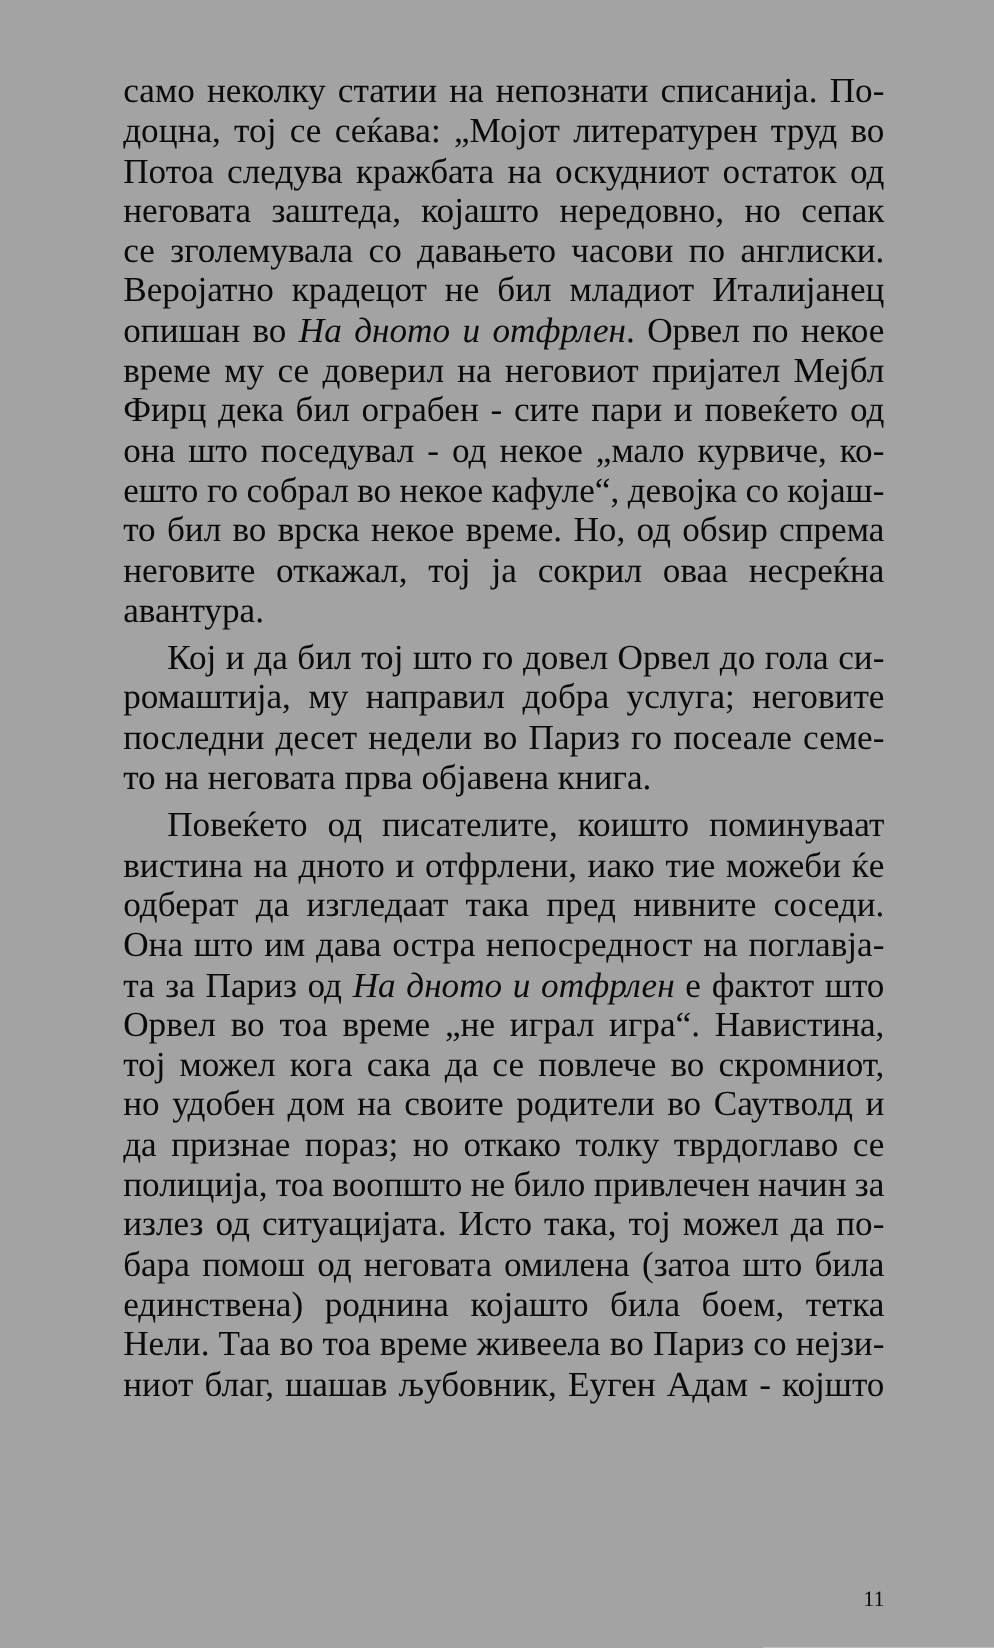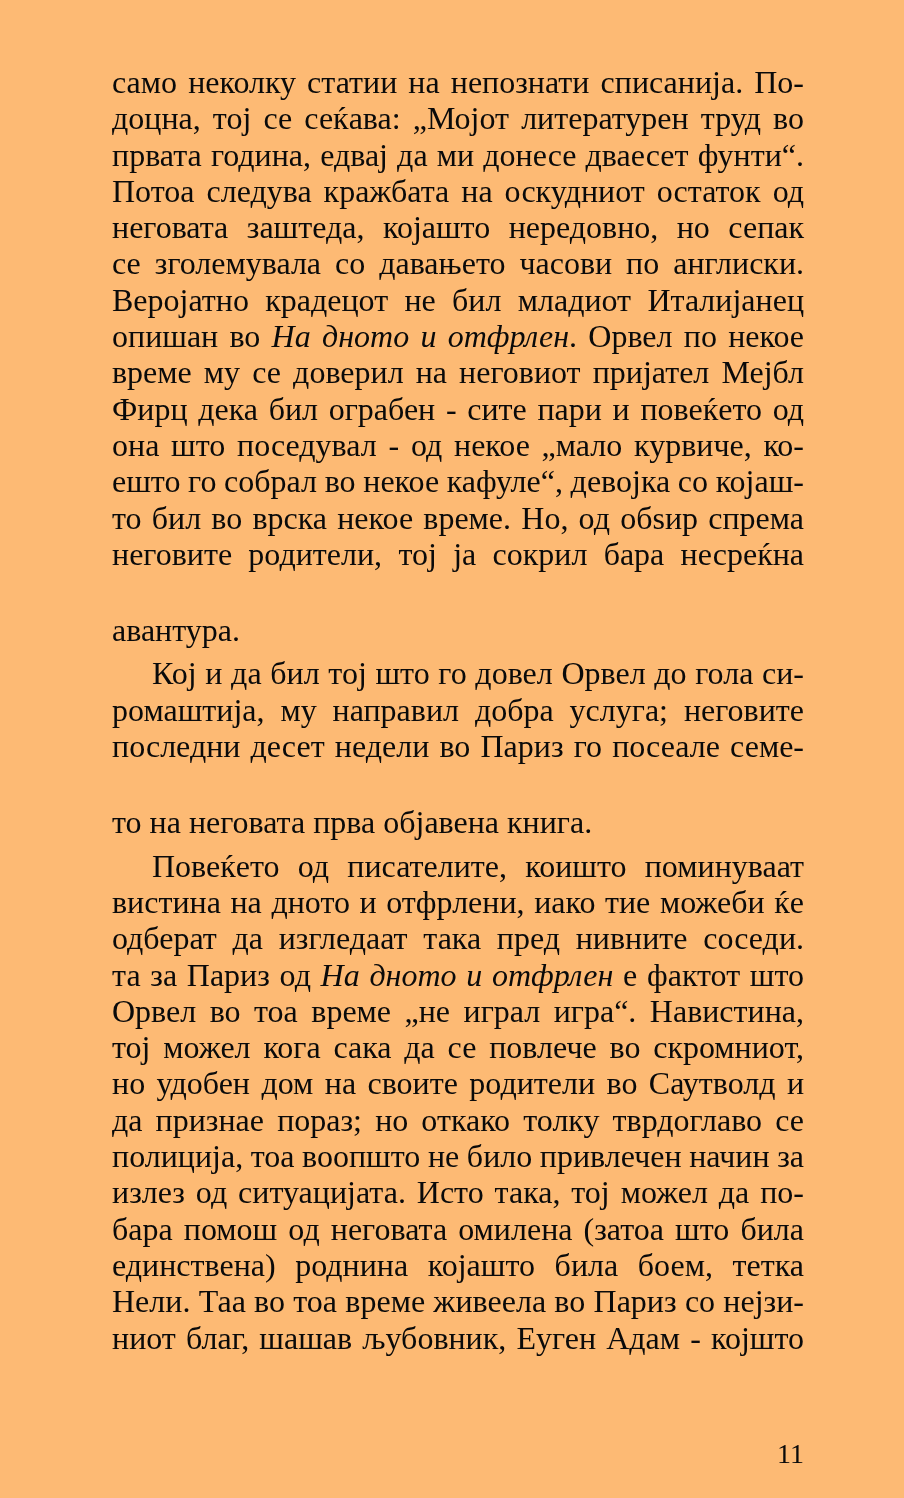--- a/index.html
+++ b/index.html
@@ -4,21 +4,21 @@
 <style>
   html, body {
     margin: 0;
     padding: 0;
     background: #e8e8e8;
   }
   .page {
     position: relative;
     width: 904px;
     height: 1498px;
-    background: #fdba74;
+    background: #a3a3a3;
     font-family: "Liberation Serif", "DejaVu Serif", serif;
     color: #0a0a0a;
     overflow: hidden;
   }
   .text-block {
     position: absolute;
     left: 112px;
     top: 64px;
     width: 692px;
     font-size: 32px;
@@ -28,66 +28,65 @@
   .para + .para { margin-top: 7px; }
   .line {
     text-align: justify;
     text-align-last: justify;
     word-spacing: -3px;
     hyphens: none;
   }
   .line.last {
     text-align-last: left;
     word-spacing: normal;
-    margin-top: 40px;
   }
   .line.indent { padding-left: 40px; }
   .line em { }
   .folio {
     position: absolute;
     left: 112px;
     top: 1436px;
     width: 692px;
-    font-size: 28px;
+    font-size: 20px;
     line-height: 36.3px;
     text-align: right;
   }
 </style>
 </head>
 <body>
 
 <div class="page">
   <div class="text-block">
       <div class="para">
         <div class="line"><span>само неколку статии на непознати списанија. По-</span></div>
         <div class="line"><span>доцна, тој се сеќава: „Мојот литературен труд во</span></div>
-        <div class="line"><span>првата година, едвај да ми донесе дваесет фунти“.</span></div>
         <div class="line"><span>Потоа следува кражбата на оскудниот остаток од</span></div>
         <div class="line"><span>неговата заштеда, којашто нередовно, но сепак</span></div>
         <div class="line"><span>се зголемувала со давањето часови по англиски.</span></div>
         <div class="line"><span>Веројатно крадецот не бил младиот Италијанец</span></div>
         <div class="line"><span>опишан во </span><em>На дното и отфрлен</em><span>. Орвел по некое</span></div>
         <div class="line"><span>време му се доверил на неговиот пријател Мејбл</span></div>
         <div class="line"><span>Фирц дека бил ограбен - сите пари и повеќето од</span></div>
         <div class="line"><span>она што поседувал - од некое „мало курвиче, ко-</span></div>
         <div class="line"><span>ешто го собрал во некое кафуле“, девојка со којаш-</span></div>
         <div class="line"><span>то бил во врска некое време. Но, од обѕир спрема</span></div>
-        <div class="line"><span>неговите родители, тој ја сокрил бара несреќна</span></div>
+        <div class="line"><span>неговите откажал, тој ја сокрил оваа несреќна</span></div>
         <div class="line last"><span>авантура.</span></div>
       </div>
       <div class="para">
         <div class="line indent"><span>Кој и да бил тој што го довел Орвел до гола си-</span></div>
         <div class="line"><span>ромаштија, му направил добра услуга; неговите</span></div>
         <div class="line"><span>последни десет недели во Париз го посеале семе-</span></div>
         <div class="line last"><span>то на неговата прва објавена книга.</span></div>
       </div>
       <div class="para">
         <div class="line indent"><span>Повеќето од писателите, коишто поминуваат</span></div>
         <div class="line"><span>вистина на дното и отфрлени, иако тие можеби ќе</span></div>
         <div class="line"><span>одберат да изгледаат така пред нивните соседи.</span></div>
+        <div class="line"><span>Она што им дава остра непосредност на поглавја-</span></div>
         <div class="line"><span>та за Париз од </span><em>На дното и отфрлен</em><span> е фактот што</span></div>
         <div class="line"><span>Орвел во тоа време „не играл игра“. Навистина,</span></div>
         <div class="line"><span>тој можел кога сака да се повлече во скромниот,</span></div>
         <div class="line"><span>но удобен дом на своите родители во Саутволд и</span></div>
         <div class="line"><span>да признае пораз; но откако толку тврдоглаво се</span></div>
         <div class="line"><span>полиција, тоа воопшто не било привлечен начин за</span></div>
         <div class="line"><span>излез од ситуацијата. Исто така, тој можел да по-</span></div>
         <div class="line"><span>бара помош од неговата омилена (затоа што била</span></div>
         <div class="line"><span>единствена) роднина којашто била боем, тетка</span></div>
         <div class="line"><span>Нели. Таа во тоа време живеела во Париз со нејзи-</span></div>

